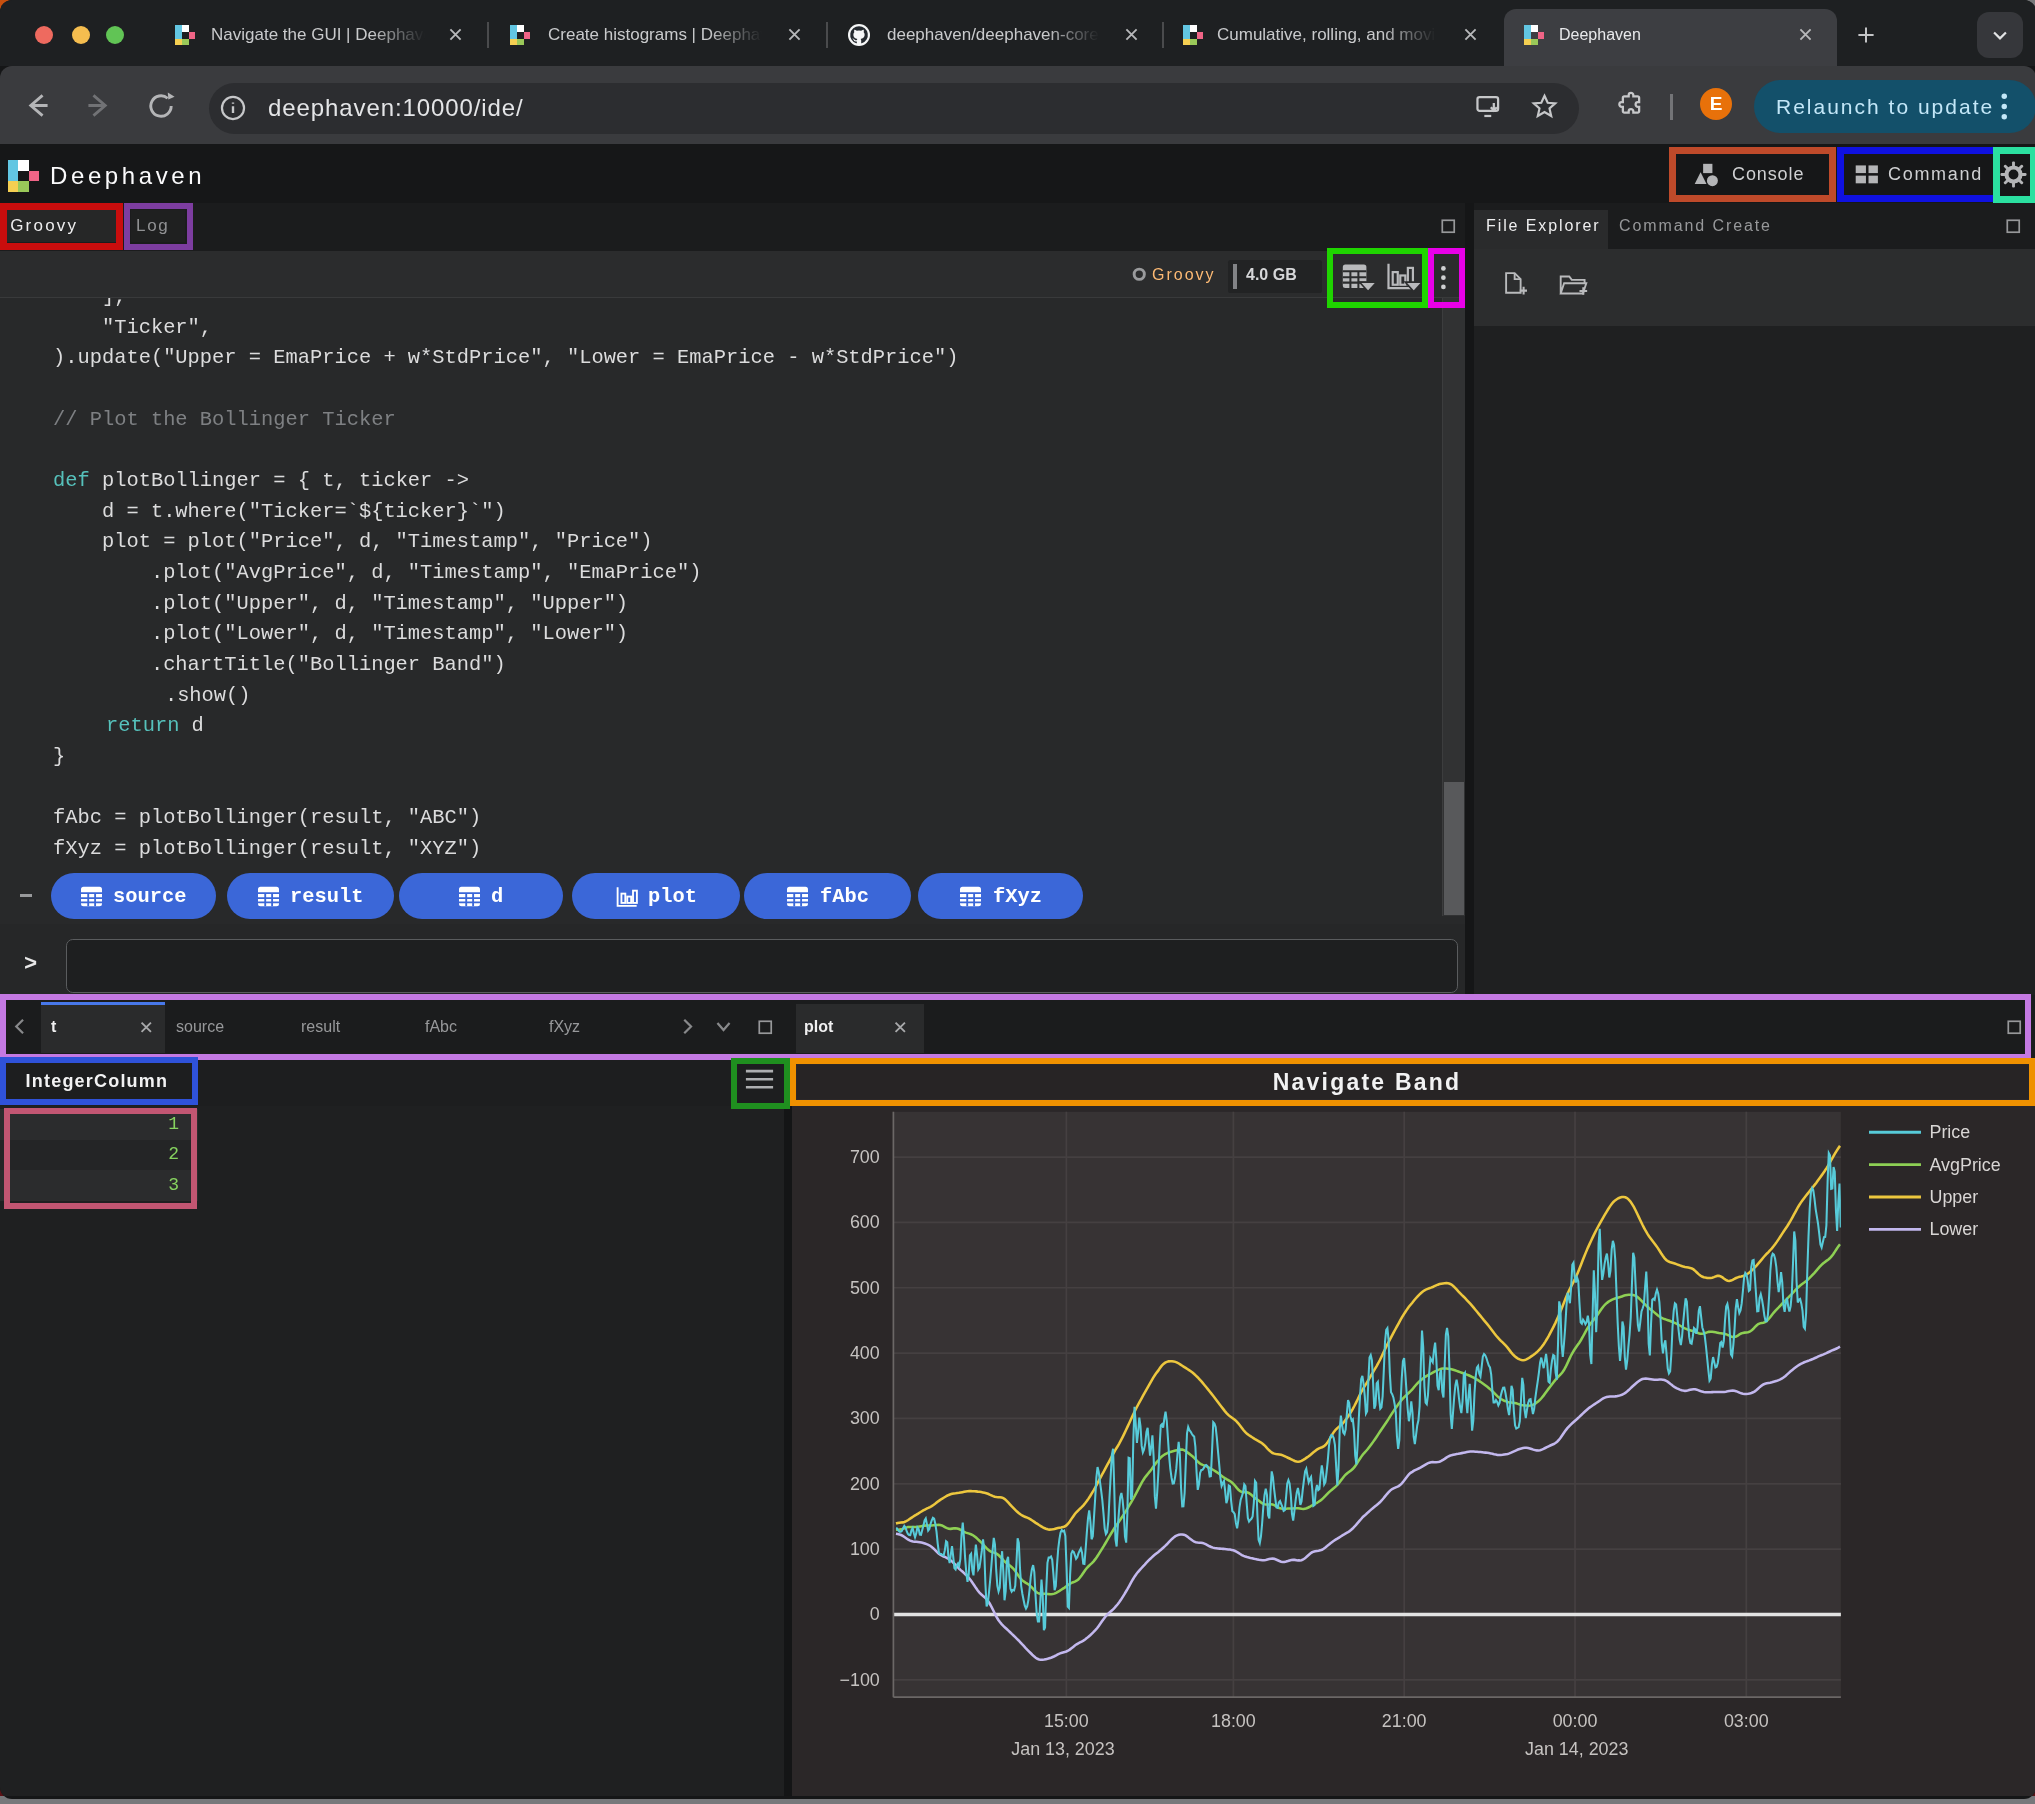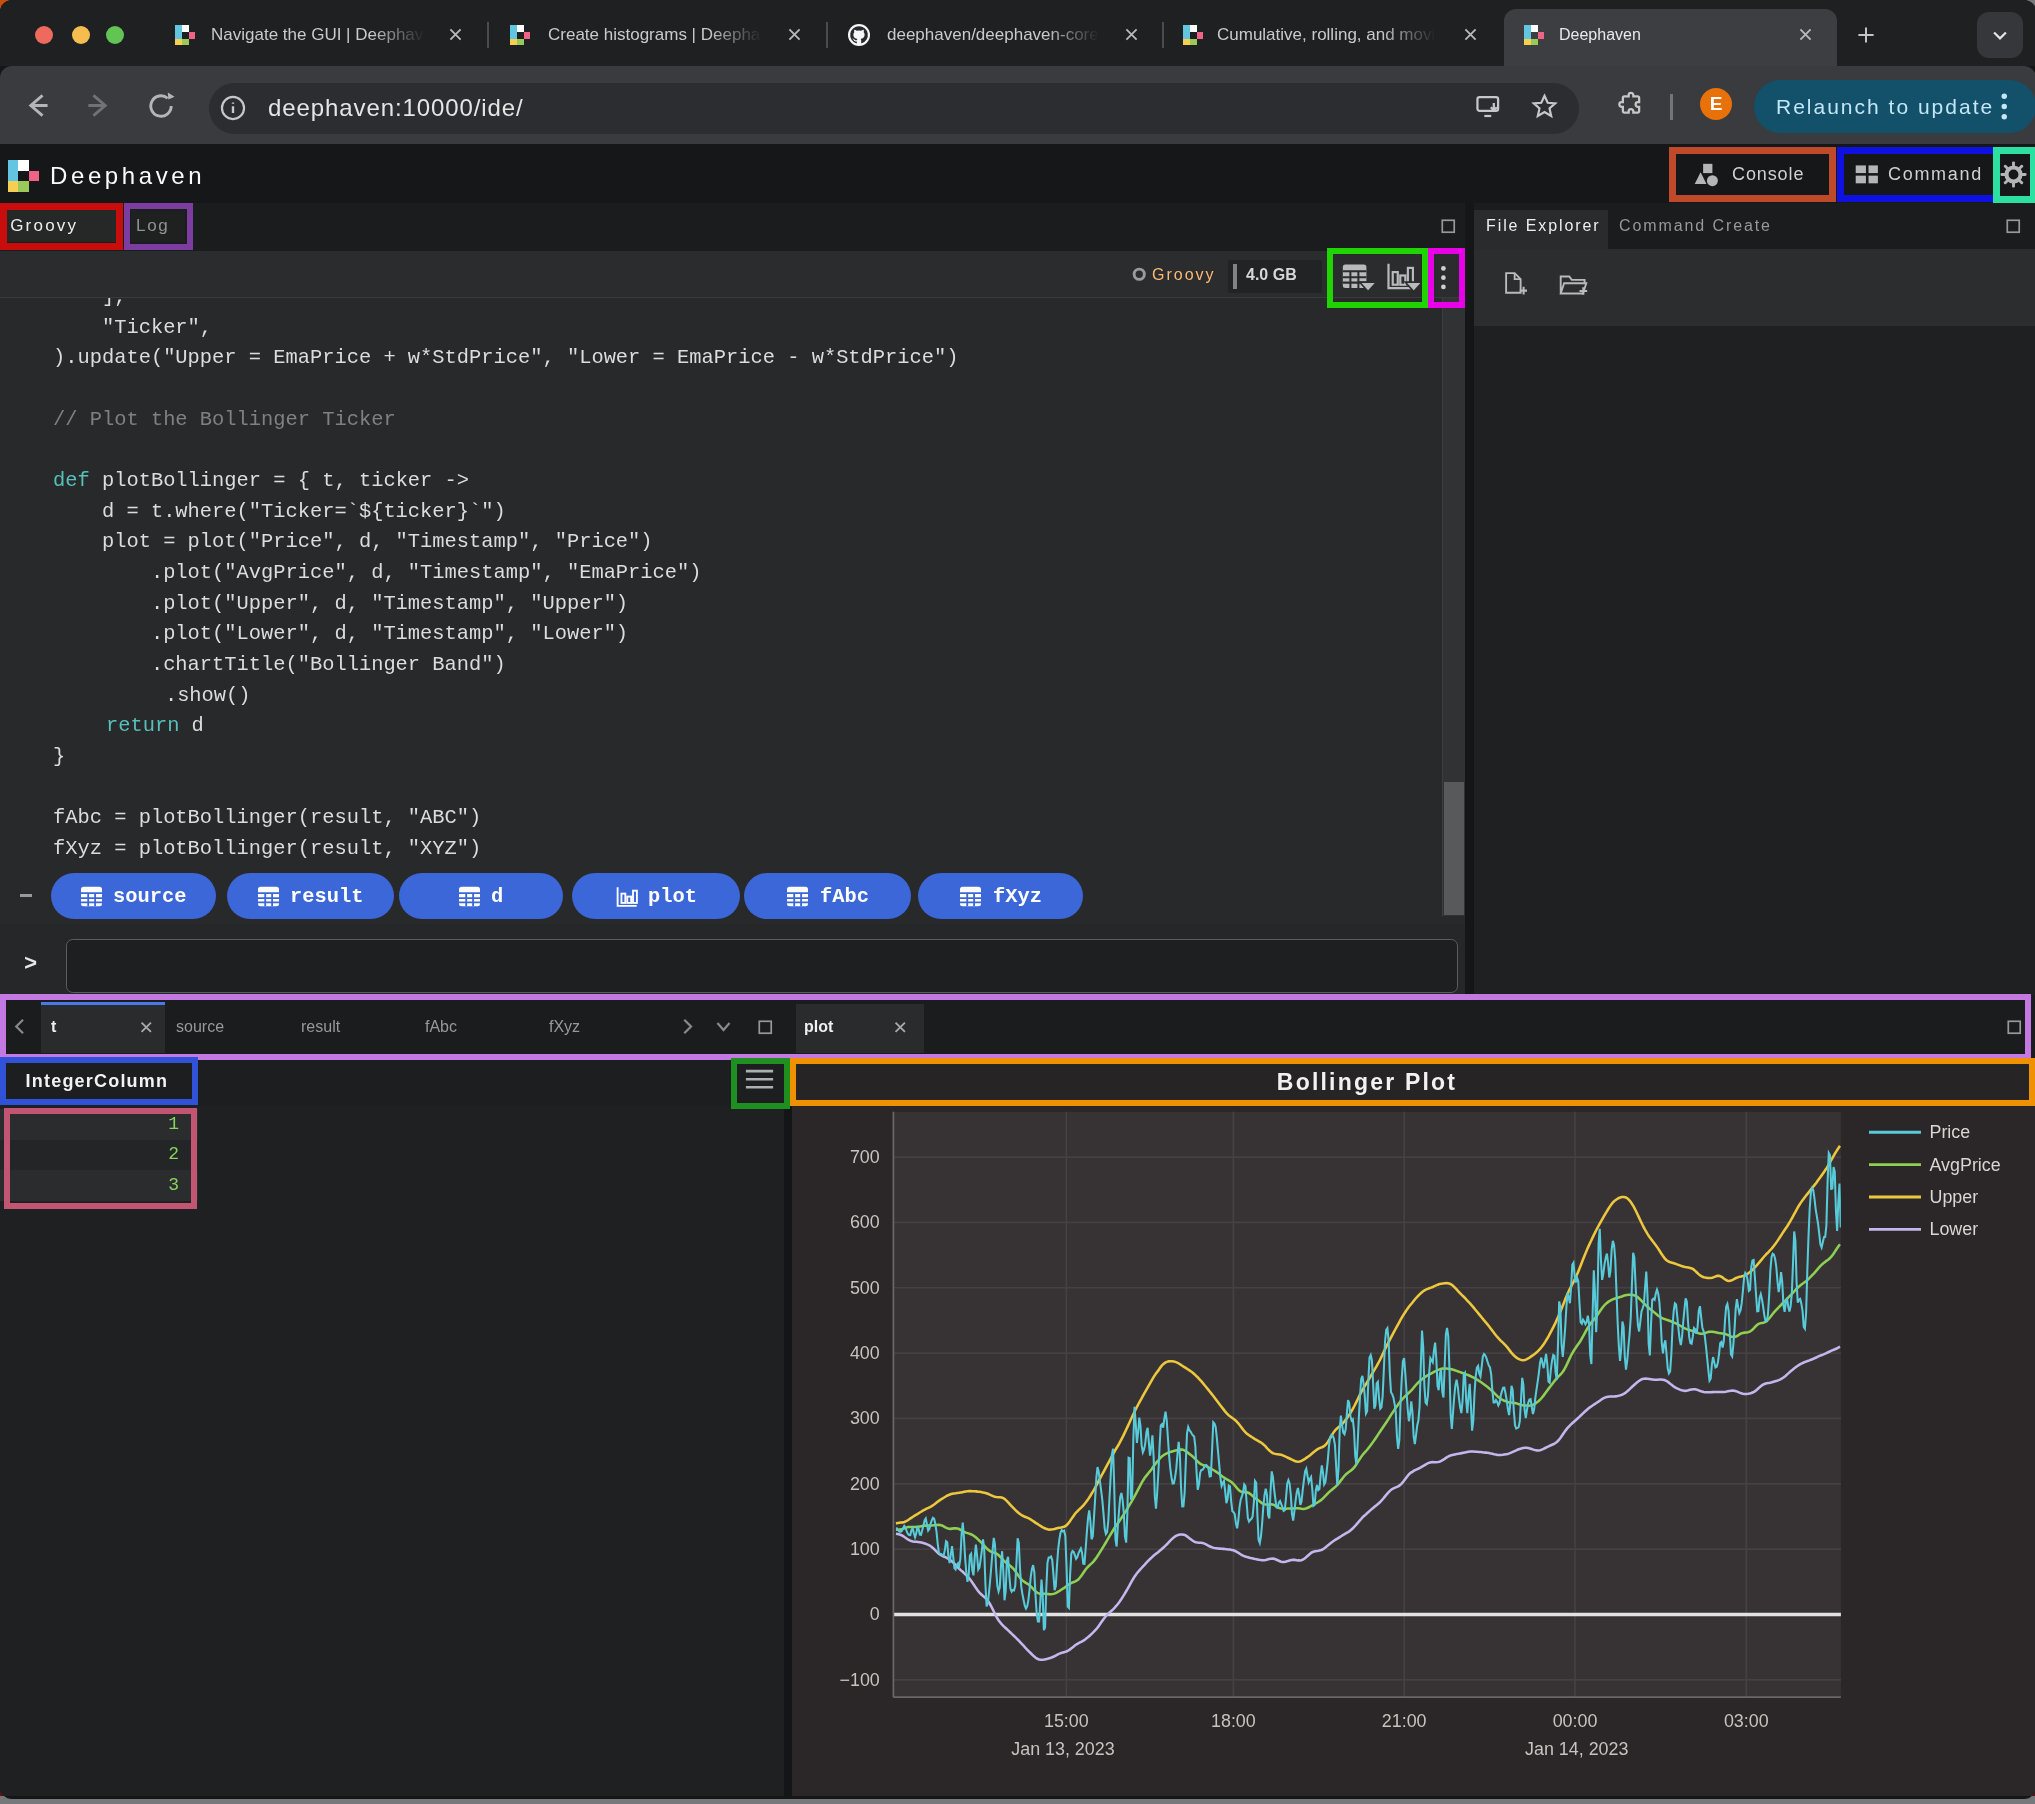--- a/index.html
+++ b/index.html
@@ -336,21 +336,21 @@
         </svg></div>
       <div class="abs" style="left:0px;top:1109px;width:198px;height:31px;background:#2b2c2d;"></div>
       <div class="abs" style="left:0px;top:1140px;width:198px;height:31px;background:#242526;"></div>
       <div class="abs" style="left:0px;top:1170px;width:198px;height:31px;background:#2b2c2d;"></div>
       <div class="abs" style="left:0px;top:1111px;width:179px;text-align:right;font-size:18px;line-height:27px;color:#86d35f;font-family:'Liberation Mono',monospace">1</div>
       <div class="abs" style="left:0px;top:1141px;width:179px;text-align:right;font-size:18px;line-height:27px;color:#86d35f;font-family:'Liberation Mono',monospace">2</div>
       <div class="abs" style="left:0px;top:1172px;width:179px;text-align:right;font-size:18px;line-height:27px;color:#86d35f;font-family:'Liberation Mono',monospace">3</div>
       <div class="abs" style="left:784px;top:1060px;width:8.5px;height:736px;background:#141516;"></div>
       <div class="abs" style="left:792px;top:1060px;width:1244px;height:736px;background:#2b2728;"></div>
       <div class="abs" style="left:797px;top:1065px;width:1233px;height:34px;background:#272425;"></div>
-      <div class="abs" style="left:856px;top:1065px;width:1022px;text-align:center;font-size:23px;line-height:34px;color:#f2f2f3;font-weight:700;font-family:'Liberation Sans',sans-serif;white-space:pre;letter-spacing:2.2px">Bollinger Plot</div>
+      <div class="abs" style="left:856px;top:1065px;width:1022px;text-align:center;font-size:23px;line-height:34px;color:#f2f2f3;font-weight:700;font-family:'Liberation Sans',sans-serif;white-space:pre;letter-spacing:2.2px">Navigate Band</div>
       <svg class="abs" style="left:792px;top:1099px" width="1244" height="697" viewBox="930 1290 1460 818">
         <rect x="1049" y="1305" width="1112" height="687" fill="#373334"></rect>
         <line x1="1049" y1="1971.7" x2="2161" y2="1971.7" stroke="#454041" stroke-width="2"></line>
         <line x1="1049" y1="1818.3" x2="2161" y2="1818.3" stroke="#454041" stroke-width="2"></line>
         <line x1="1049" y1="1741.6" x2="2161" y2="1741.6" stroke="#454041" stroke-width="2"></line>
         <line x1="1049" y1="1664.9" x2="2161" y2="1664.9" stroke="#454041" stroke-width="2"></line>
         <line x1="1049" y1="1588.2" x2="2161" y2="1588.2" stroke="#454041" stroke-width="2"></line>
         <line x1="1049" y1="1511.5" x2="2161" y2="1511.5" stroke="#454041" stroke-width="2"></line>
         <line x1="1049" y1="1434.8" x2="2161" y2="1434.8" stroke="#454041" stroke-width="2"></line>
         <line x1="1049" y1="1358.1" x2="2161" y2="1358.1" stroke="#454041" stroke-width="2"></line>

